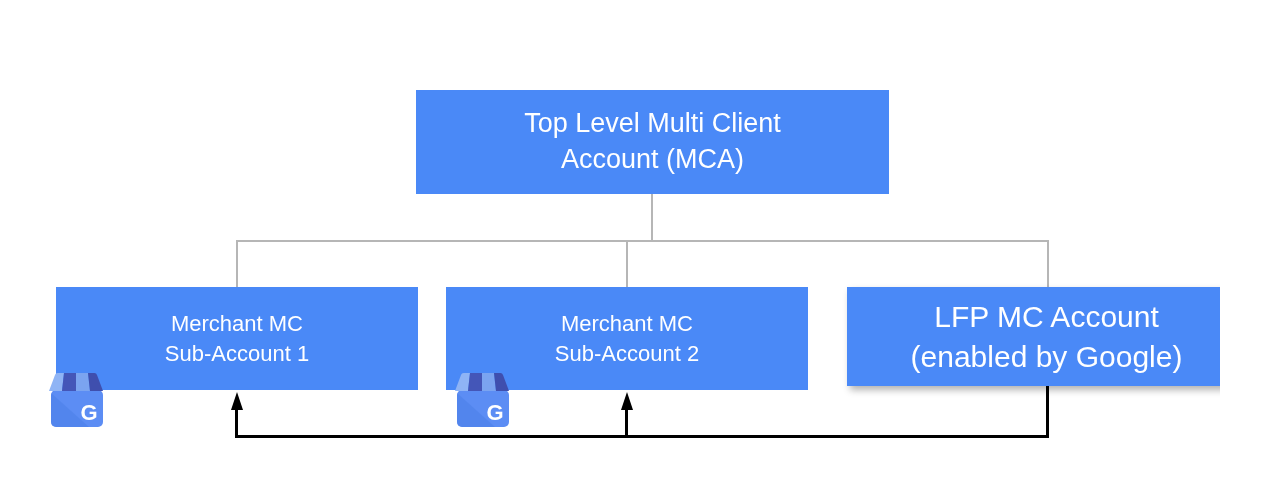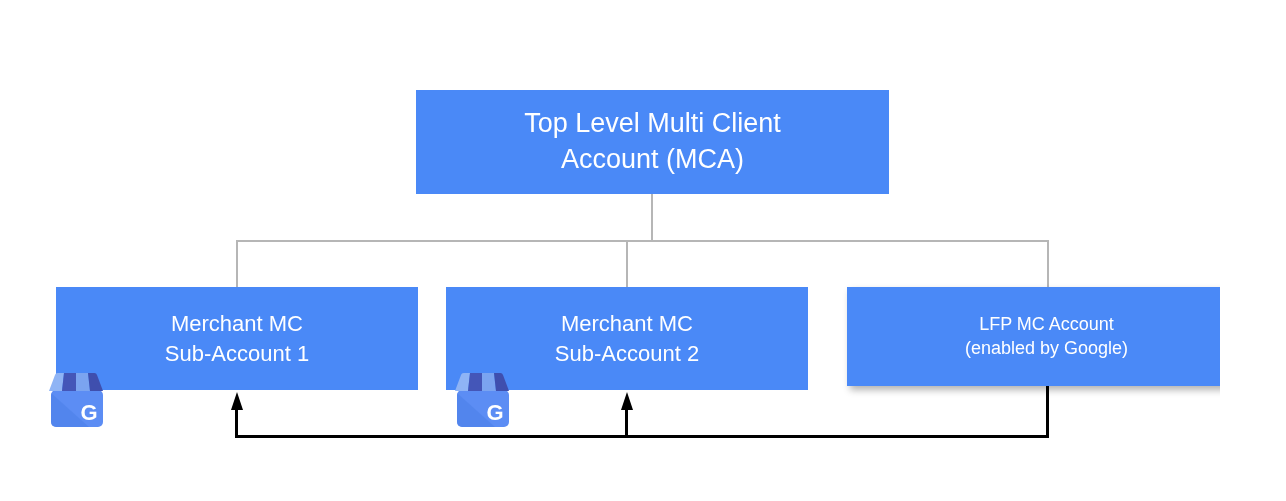--- a/index.html
+++ b/index.html
@@ -58,21 +58,21 @@
     top: 287px;
     width: 362px;
     height: 103px;
     font-size: 22px;
   }
   #node-lfp {
     left: 847px;
     top: 287px;
     width: 399px;
     height: 99px;
-    font-size: 18px;
+    font-size: 30px;
     box-shadow: 3px 4px 7px rgba(0,0,0,0.30);
   }
 
   
   .line-grey {
     position: absolute;
     background: #b6b6b6;
     z-index: 1;
   }
   #grey-stem {            

